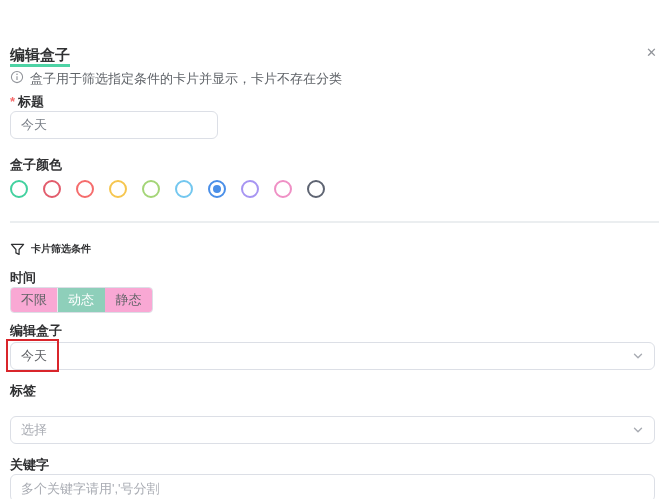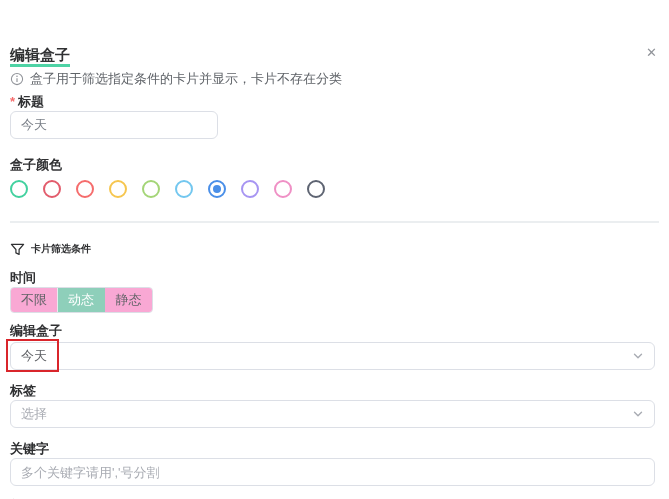--- a/index.html
+++ b/index.html
@@ -15,21 +15,21 @@
   .page-title{
     display:inline-block;font-size:15px;font-weight:700;color:#303133;
     border-bottom:3px solid var(--title-underline,#4ed3a5);padding-bottom:1px;line-height:17px;
   }
   .close-btn{
     position:absolute;top:-2px;right:-2px;font-size:13px;color:#909399;
     background:none;border:none;cursor:pointer;padding:2px 4px;line-height:1;
   }
 
   
-  .info-row{margin-top:4px;height:18px;display:flex;align-items:center;font-size:13px;color:#5f6368;}
+  .info-row{margin-top:4px;height:18px;display:flex;align-items:flex-start;font-size:13px;color:#5f6368;}
   .info-row svg{margin-right:6px;flex:0 0 auto;}
 
   
   .field-label{display:block;height:18px;line-height:18px;font-size:13px;font-weight:700;color:#303133;}
   .req{color:#f56c6c;margin-right:3px;font-weight:700;}
   .lbl-title{margin-top:5px;}
   .lbl-boxcolor{margin-top:17px;}
   .lbl-time{margin-top:10px;}
   .lbl-dyn{margin-top:9px;}
   .lbl-tag{margin-top:12px;}
@@ -46,21 +46,21 @@
   .input-title{width:208px;margin-top:0;display:block;}
   .input-kw{width:645px;display:block;color:#606266;}
   .fake-select{
     box-sizing:border-box;width:645px;height:28px;border:1px solid #dcdfe6;border-radius:6px;
     background:#fff;display:flex;align-items:center;justify-content:space-between;
     padding:0 10px;font-size:13px;cursor:pointer;
   }
   .fake-select .val{color:#606266;}
   .fake-select .ph{color:#a8abb2;}
   .sel-wrap{position:relative;margin-top:2px;}
-  .sel-tag{margin-top:0;}
+  .sel-tag{margin-top:16px;}
 
   
   .annotation-box{
     position:absolute;left:-4px;top:-3px;width:49px;height:29px;
     border:2px solid var(--annotation-red,#d9252b);pointer-events:none;z-index:5;
   }
 
   
   .circle-row{margin-top:5px;height:20px;display:flex;align-items:center;}
   .circle-row-bottom{margin-top:6px;}

